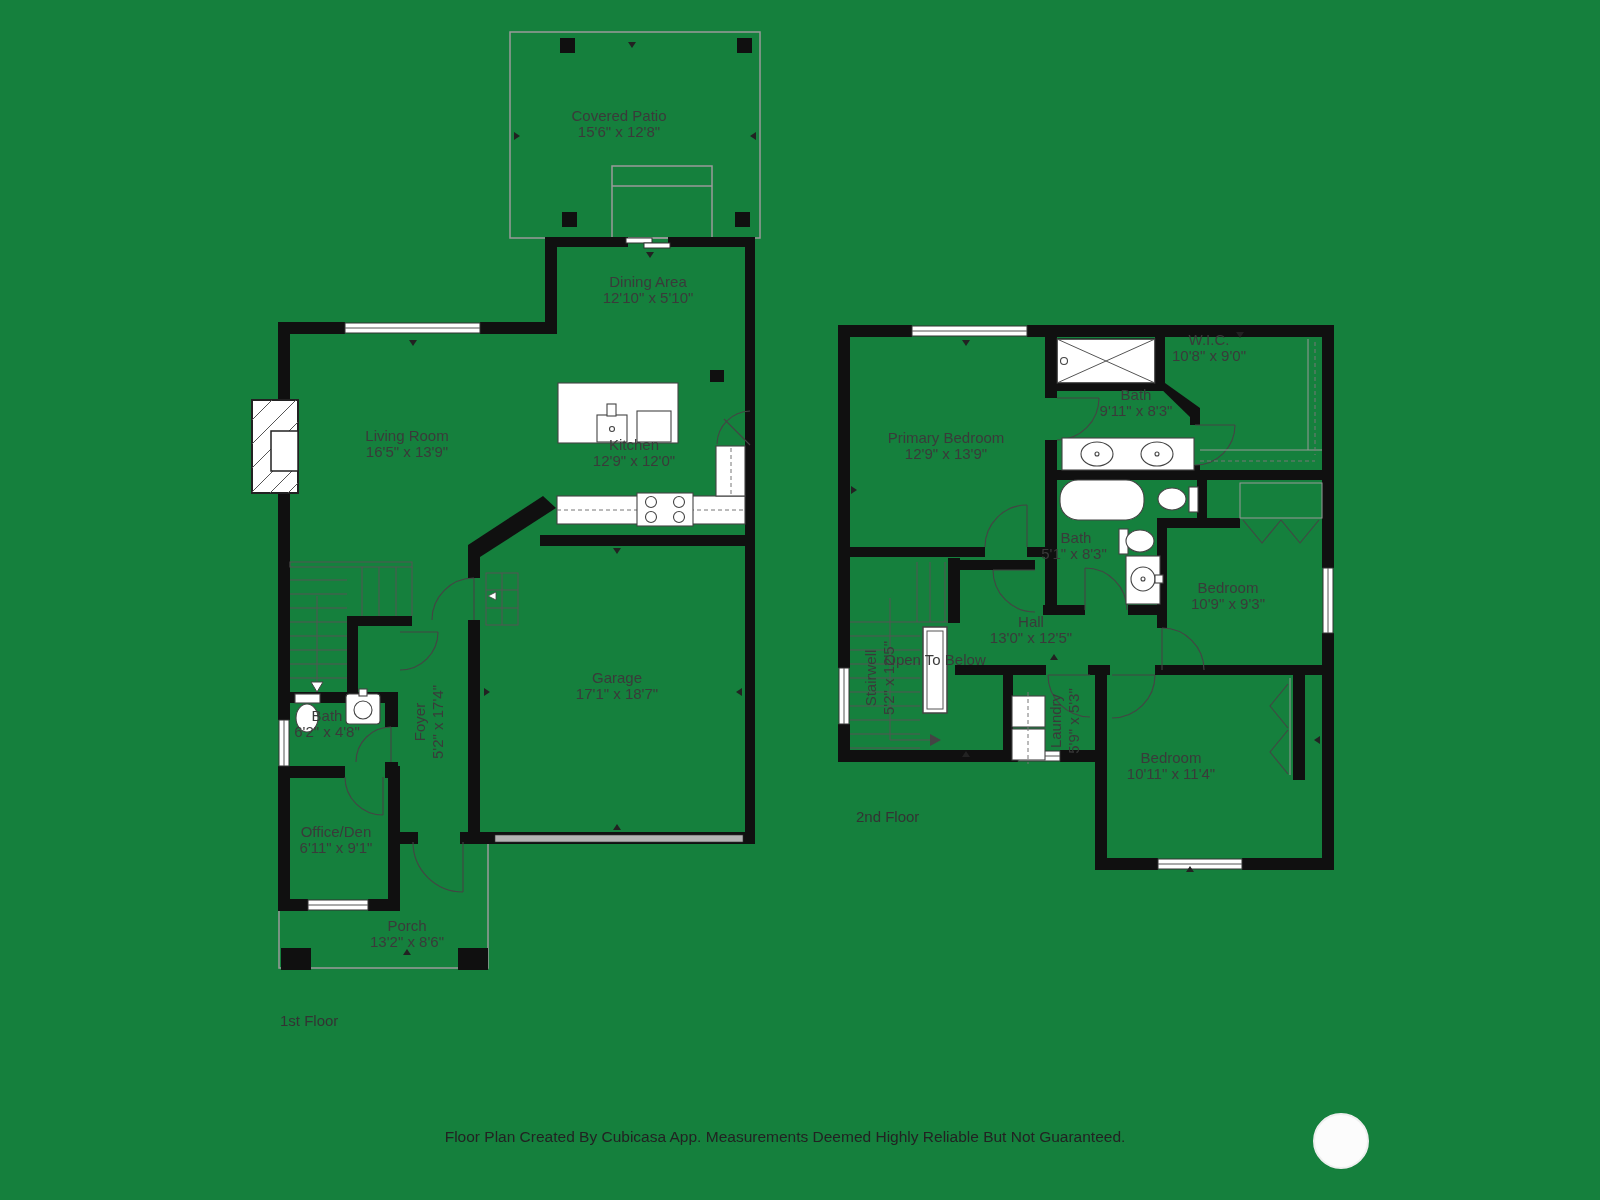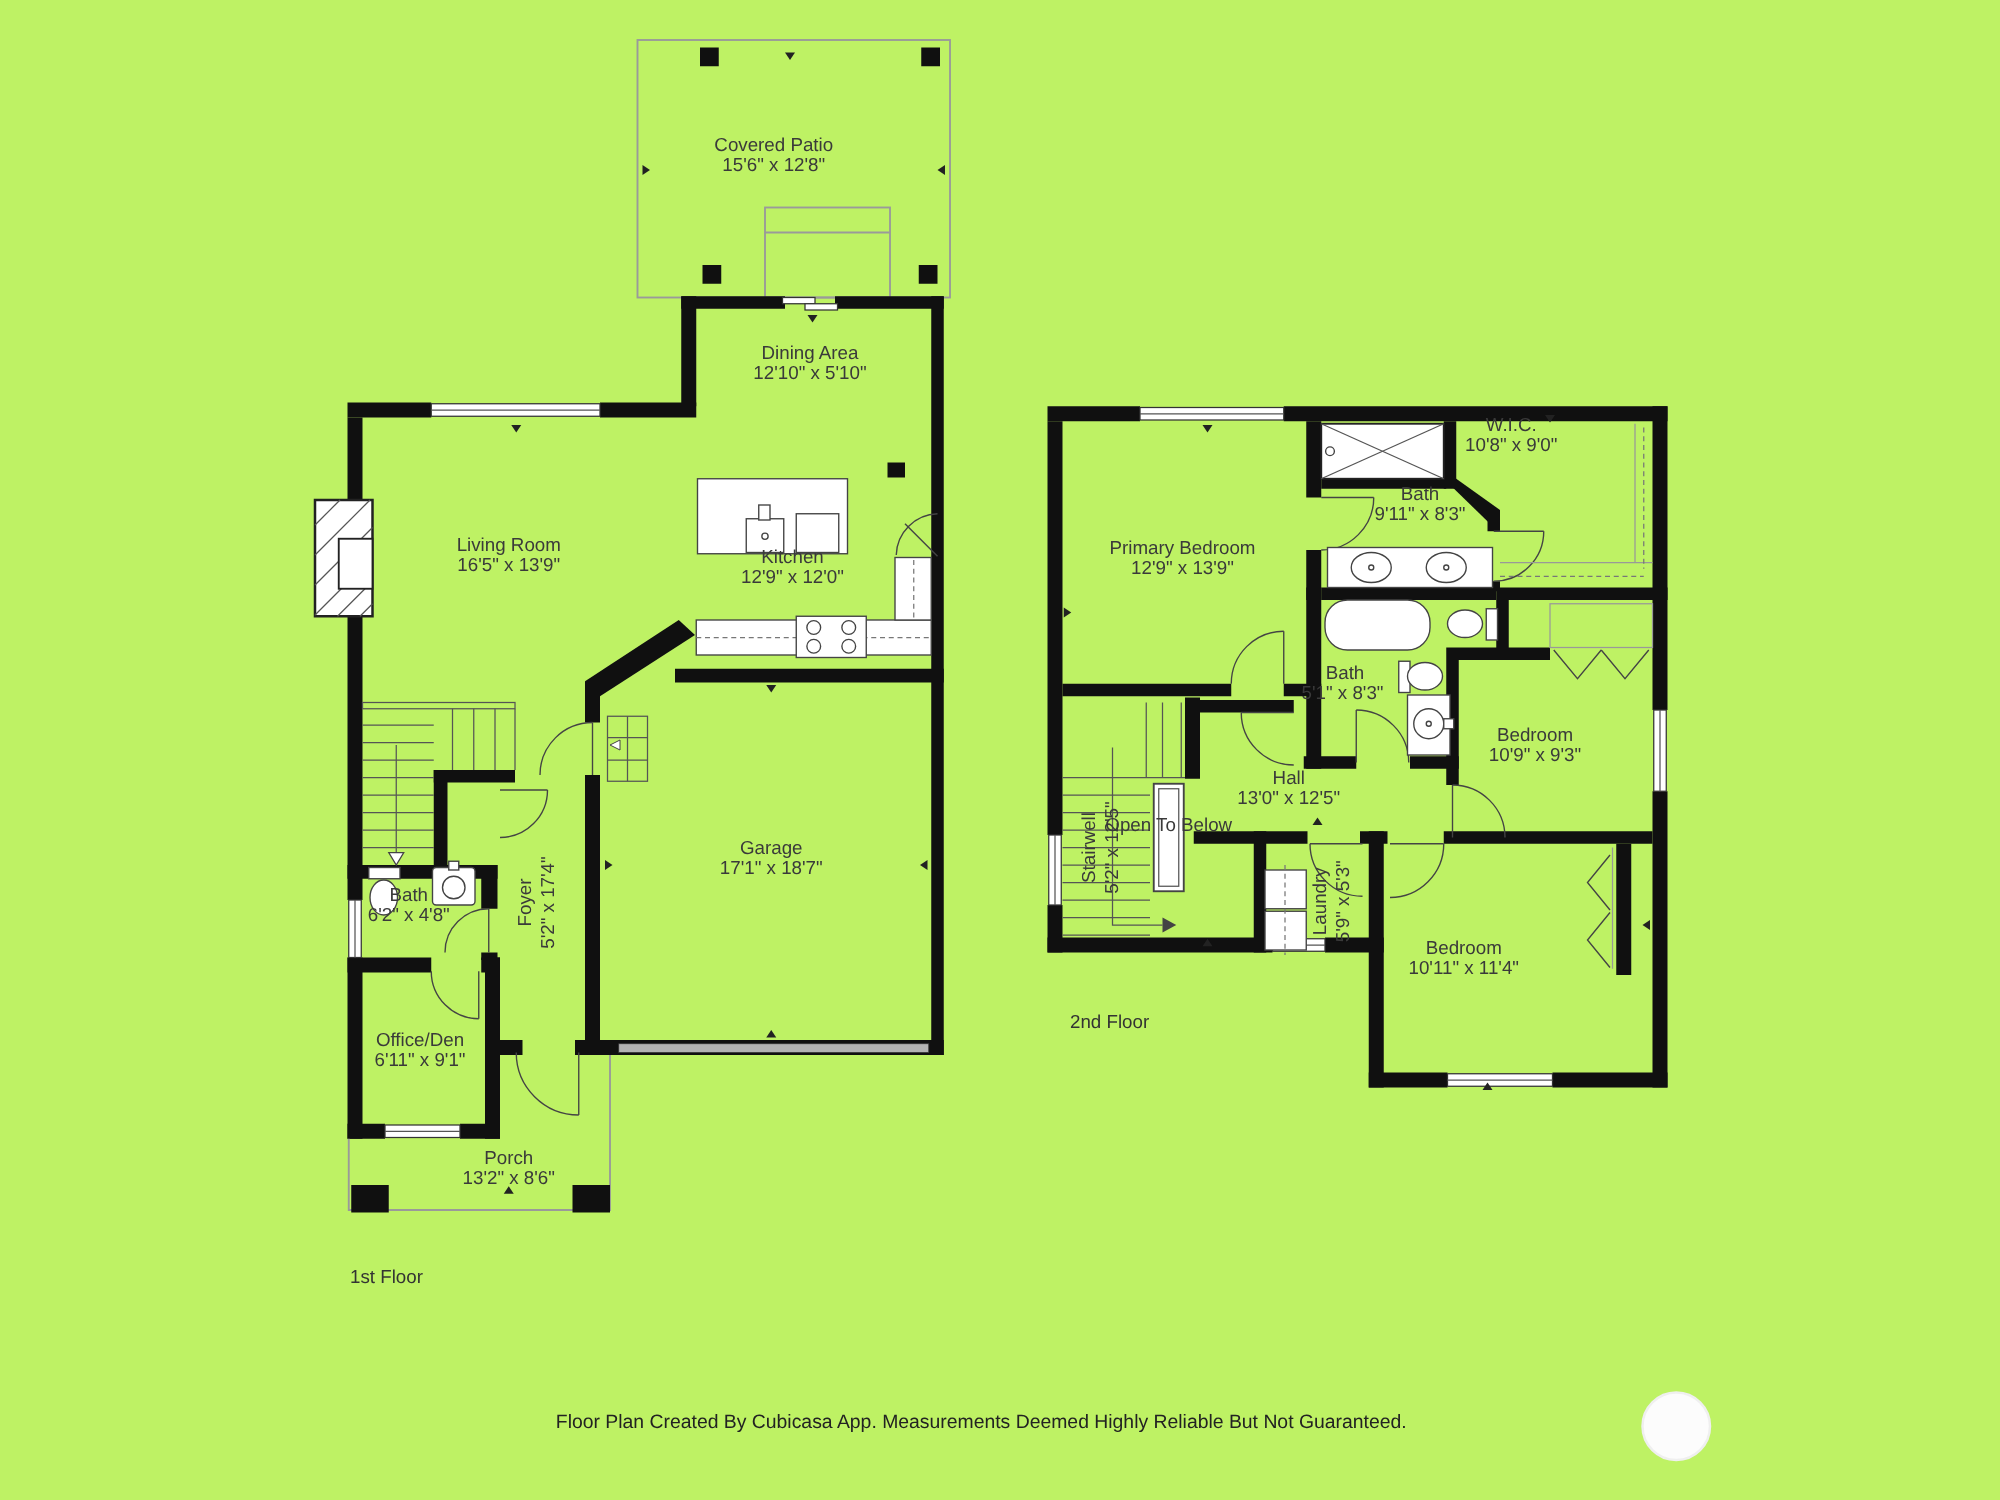--- a/index.html
+++ b/index.html
@@ -1,16 +1,16 @@
 <!DOCTYPE html>
 <html><head>
 <meta charset="utf-8">
 <style>
   html,body{margin:0;padding:0;background:#ffffff;}
-  .canvas{position:relative;width:1600px;height:1200px;background:#bef264;overflow:hidden;
+  .canvas{position:relative;width:1600px;height:1200px;background:#15803d;overflow:hidden;
           font-family:"Liberation Sans","DejaVu Sans",sans-serif;}
   svg{position:absolute;left:0;top:0;}
   text{font-family:"Liberation Sans","DejaVu Sans",sans-serif;fill:#3a3a3a;font-size:15px;}
   .cap{fill:#333;}
   .foot{fill:#222;font-size:15.5px;}
   .wall{fill:#101010;stroke:none;}
   .thin{stroke:#555;stroke-width:1;fill:none;}
   .fix{stroke:#444;stroke-width:1.1;fill:#fff;}
   .lite{stroke:#9a9a9a;stroke-width:1.5;fill:none;}
   .win{fill:#fff;stroke:#333;stroke-width:1;}

